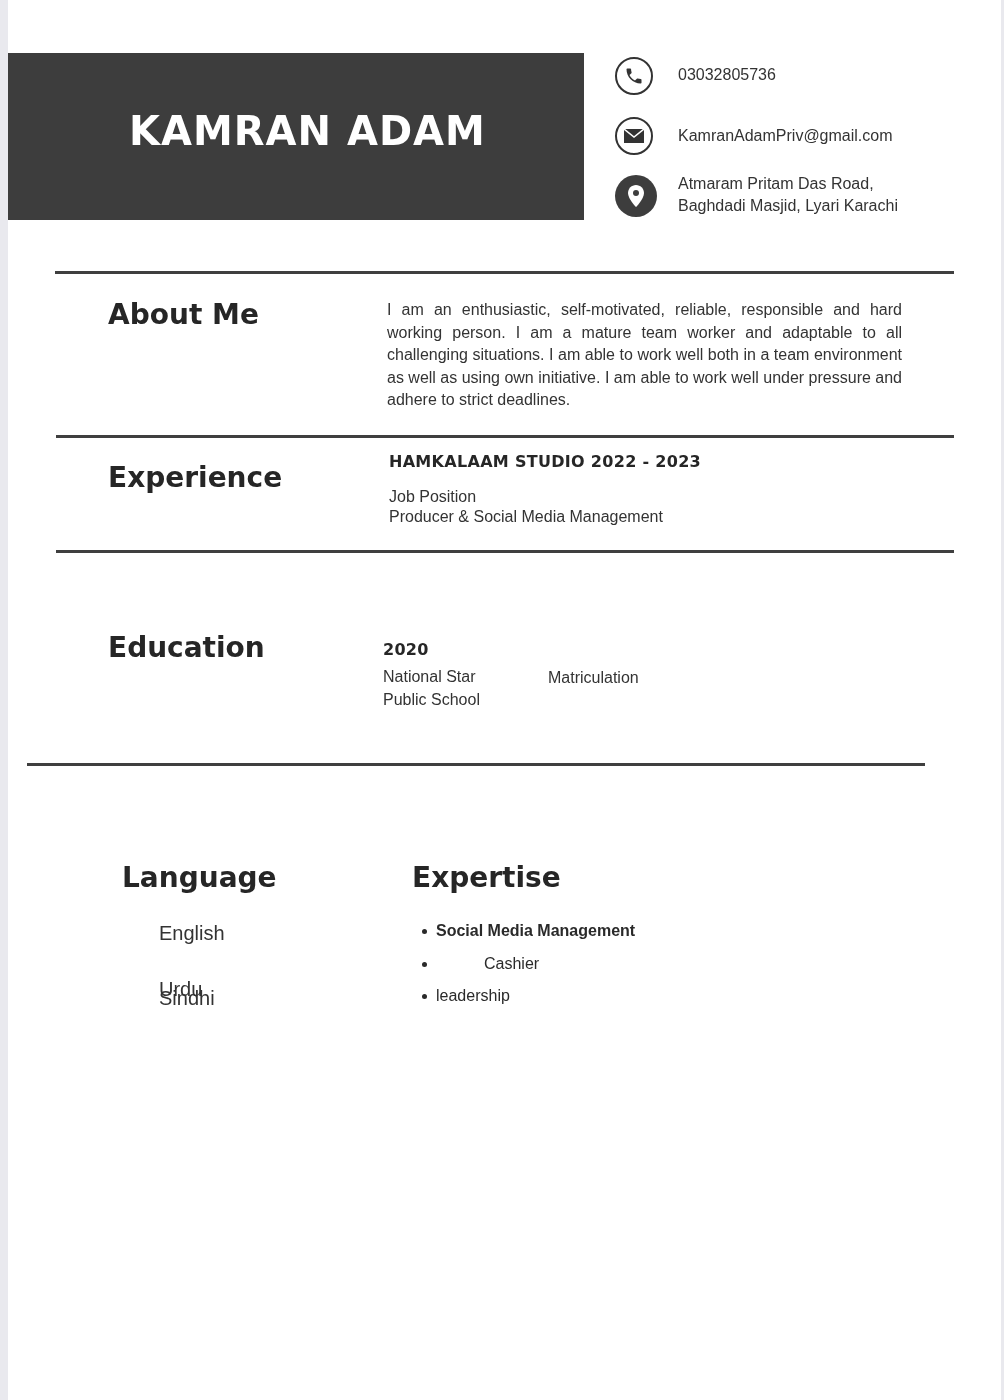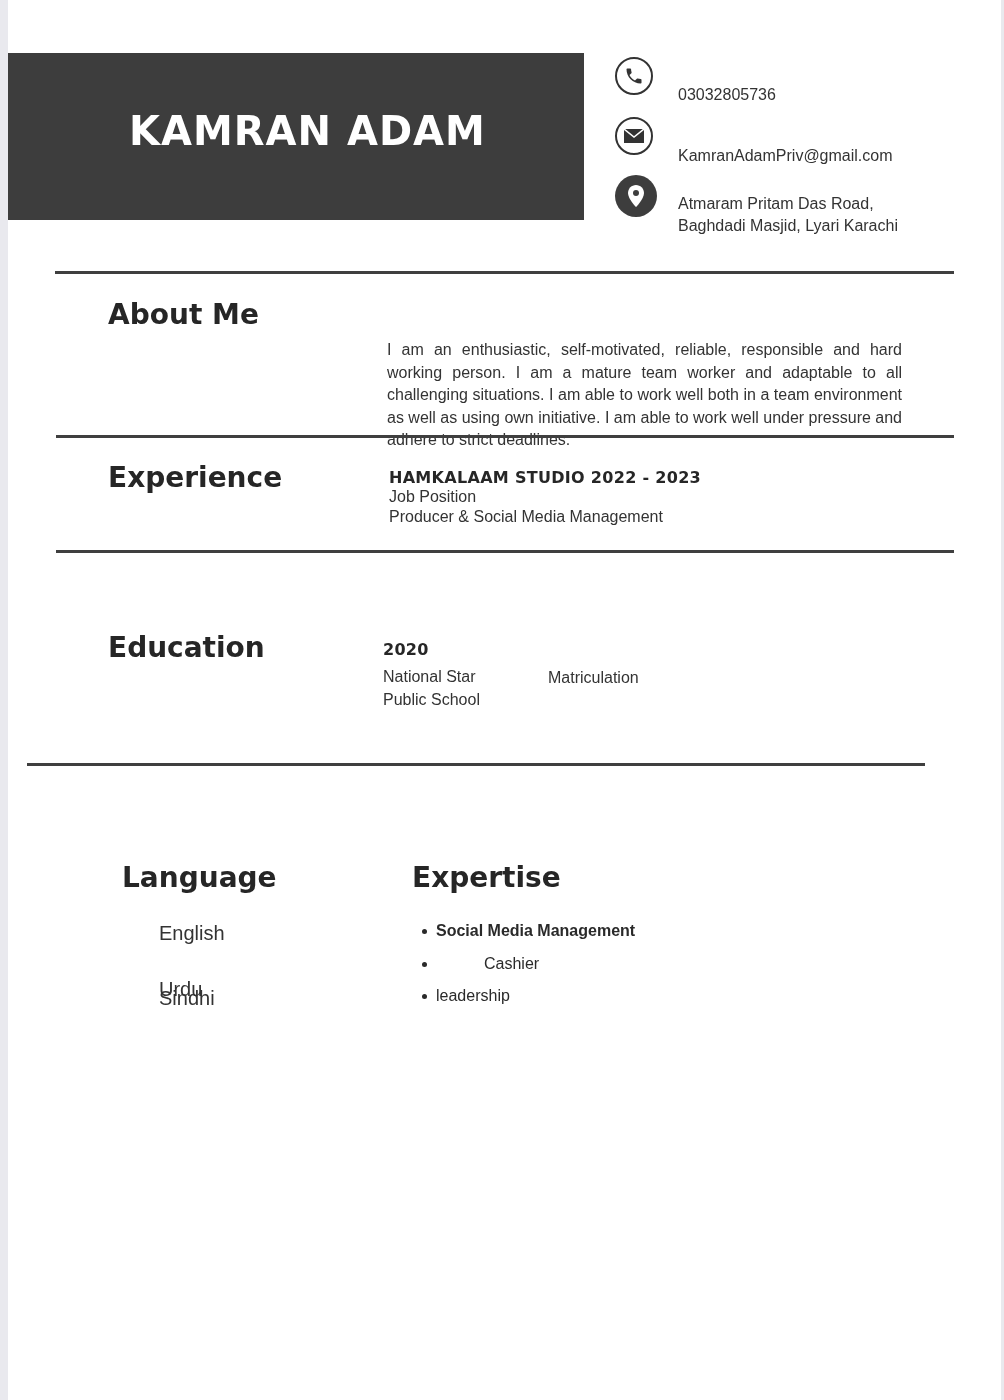--- a/index.html
+++ b/index.html
@@ -21,29 +21,29 @@
     position: absolute; left: 121px; top: 108px;
     color: #ffffff; font-size: 40px; font-weight: bold; letter-spacing: 1px;
     font-family: "DejaVu Sans", sans-serif;
   }
   .contact-icon {
     width: 38px; height: 38px; border-radius: 50%; box-sizing: border-box;
     display: flex; align-items: center; justify-content: center;
   }
   .ci-outline { border: 2.5px solid #333; background: #fff; }
   .ci-filled { background: #3d3d3d; }
-  .contact-text { font-size: 16px; color: #333; line-height: 22px; margin-top: 20px; }
+  .contact-text { font-size: 16px; color: #333; line-height: 22px; }
   .hr { background: #3f3f3f; height: 2.5px; }
   .section-title {
     font-family: "DejaVu Sans", sans-serif; font-weight: bold;
     font-size: 28px; color: #262626;
   }
   .about-text {
     left: 379px; top: 299px; width: 515px; font-size: 16px; line-height: 22.5px;
-    text-align: justify; color: #333; margin-top: 40px;
+    text-align: justify; color: #333;
   }
   .exp-company {
     font-family: "DejaVu Sans", sans-serif; font-weight: bold; font-size: 16px;
     color: #262626; letter-spacing: 0.3px;
   }
   .body-text { font-size: 16px; color: #333; line-height: 19.5px; }
   .lang-item { font-size: 20px; color: #333; }
   .exp-item { font-size: 16px; color: #2a2a2a; display: flex; align-items: center; }
   .bullet { width: 5px; height: 5px; border-radius: 50%; background: #2a2a2a; margin-right: 9px; }
 </style>
@@ -82,21 +82,21 @@
   </div>
 
   <div class="abs hr" style="left:47px; top:271px; width:899px;"></div>
 
   <div class="abs section-title" style="left:100px; top:298px;">About Me</div>
   <div class="abs about-text">I am an enthusiastic, self-motivated, reliable, responsible and hard working person. I am a mature team worker and adaptable to all challenging situations. I am able to work well both in a team environment as well as using own initiative. I am able to work well under pressure and adhere to strict deadlines.</div>
 
   <div class="abs hr" style="left:48px; top:435px; width:898px;"></div>
 
   <div class="abs section-title" style="left:100px; top:461px;">Experience</div>
-  <div class="abs exp-company" style="left:381px; top:468px;">HAMKALAAM STUDIO 2022 - 2023</div>
+  <div class="abs exp-company" style="left:381px; top:452px;">HAMKALAAM STUDIO 2022 - 2023</div>
   <div class="abs body-text" style="left:381px; top:487px;">
     <div>Job Position</div>
     <div>Producer &amp; Social Media Management</div>
   </div>
 
   <div class="abs hr" style="left:48px; top:550px; width:898px;"></div>
 
   <div class="abs section-title" style="left:100px; top:631px;">Education</div>
   <div class="abs exp-company" style="left:375px; top:640px;">2020</div>
   <div class="abs body-text" style="left:375px; top:665px; line-height:23px;">

